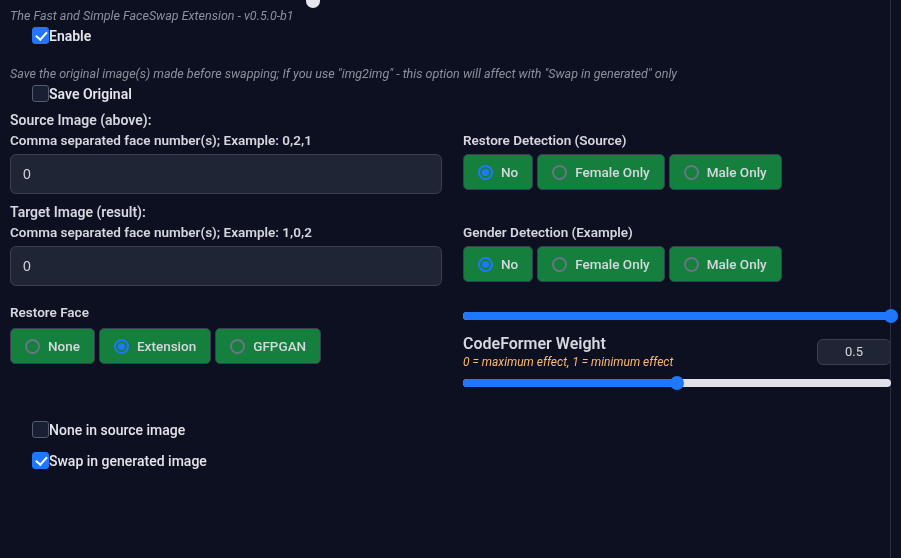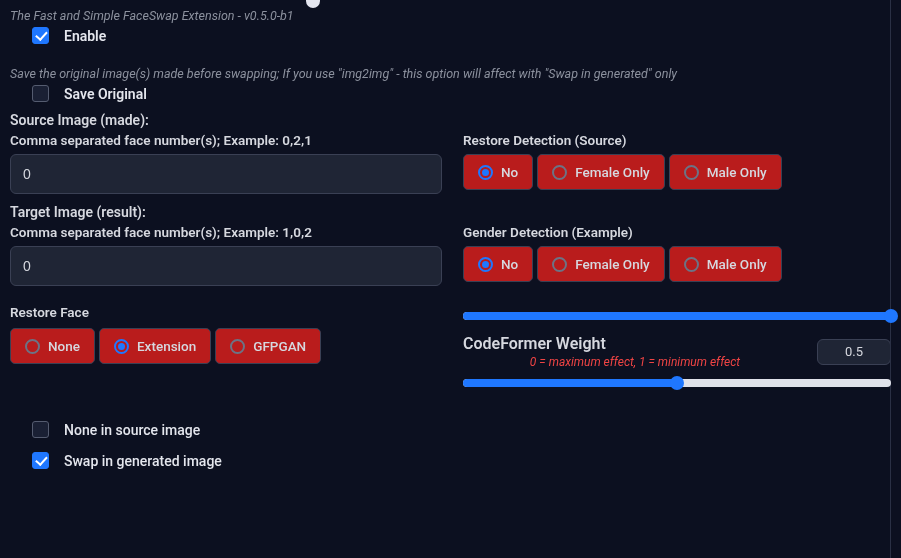--- a/index.html
+++ b/index.html
@@ -8,21 +8,21 @@
     color: #d6d8df;
     font-family: -apple-system, BlinkMacSystemFont, "Segoe UI", Roboto, sans-serif;
     font-size: 14px;
     width: 901px;
     height: 558px;
     overflow: hidden;
     padding: 8px 10px 0 10px;
     position: relative;
   }
   .desc { color: #8c919e; font-size: 12.5px; font-style: italic; margin-bottom: 4px; }
-  .row { display: flex; align-items: center; gap: 15px; margin-bottom: 8px; padding-left: 22px; }
+  .row { display: flex; align-items: center; gap: 0; margin-bottom: 8px; padding-left: 22px; }
   .chk-label { color: #e4e6ed; font-weight: 600; font-size: 14px; }
   .chk-label.normal { font-weight: 500; }
   input[type=checkbox] {
     appearance: none; width: 17px; height: 17px; border-radius: 3px;
     border: 1px solid #555c70; background: #1a2034; position: relative;
     cursor: pointer;
   }
   input[type=checkbox]:checked { background: #1f77ff; border-color: #1f77ff; }
   input[type=checkbox]:checked::after {
     content: ""; position: absolute; left: 4.5px; top: 1px;
@@ -34,21 +34,21 @@
   .two-col { display: flex; gap: 21px; }
   .left-col { width: 432px; }
   .right-col { flex: 1; }
   .text-input {
     width: 100%; height: 40px; background: #1f2535; border: 1px solid #3a4054;
     border-radius: 6px; color: #d6d8df; font-size: 14px; padding: 0 12px;
   }
   .radio-group { display: flex; gap: 4px; }
   .radio-btn {
     display: flex; align-items: center; gap: 8px;
-    background: #b91c1c; border: 1px solid #3a4054; border-radius: 5px;
+    background: #15803d; border: 1px solid #3a4054; border-radius: 5px;
     padding: 9px 14px; cursor: pointer; font-size: 13.5px; color: #d6d8df;
     font-weight: 500;
   }
   .radio-circle {
     width: 15px; height: 15px; border-radius: 50%; border: 2px solid #6c7385;
     background: transparent; position: relative; flex-shrink: 0;
   }
   .radio-btn.selected .radio-circle { border-color: #1f77ff; }
   .radio-btn.selected .radio-circle::after {
     content: ""; position: absolute; inset: 2px; border-radius: 50%; background: #1f77ff;
@@ -62,21 +62,21 @@
   }
   .slider-track {
     position: relative; height: 8px; background: #e0e2ea; border-radius: 4px;
     margin-top: 8px; width: 100%;
   }
   .slider-fill { position: absolute; height: 100%; background: #1f77ff; border-radius: 4px; left: 0; }
   .slider-thumb {
     position: absolute; width: 14px; height: 14px; border-radius: 50%;
     background: #1f77ff; top: 50%; transform: translate(-50%, -50%);
   }
-  .hint { color: #ef4444; font-size: 12px; font-style: italic; margin-top: 2px; text-align: center; }
+  .hint { color: #fdba74; font-size: 12px; font-style: italic; margin-top: 2px; }
   .vline { position: absolute; right: 10px; top: 0; bottom: 0; width: 1px; background: #2a3044; }
   .top-dot {
     position: absolute; top: -6px; left: 306px; width: 14px; height: 14px;
     border-radius: 50%; background: #e5e7f0;
   }
   .spacer-sm { height: 6px; }
   .spacer-md { height: 14px; }
 </style>
 </head>
 <body>
@@ -92,21 +92,21 @@
 </div>
 
 <div class="spacer-md"></div>
 
 <div class="desc">Save the original image(s) made before swapping; If you use "img2img" - this option will affect with "Swap in generated" only</div>
 <div class="row">
   <input type="checkbox" style="">
   <span class="chk-label">Save Original</span>
 </div>
 
-<div class="section-label">Source Image (made):</div>
+<div class="section-label">Source Image (above):</div>
 
 <div class="two-col">
   <div class="left-col">
     <div class="sub-label">Comma separated face number(s); Example: 0,2,1</div>
     <input class="text-input" value="0" style="">
   </div>
   <div class="right-col">
     <div class="sub-label">Restore Detection (Source)</div>
     <div class="radio-group">
         <div class="radio-btn selected">

